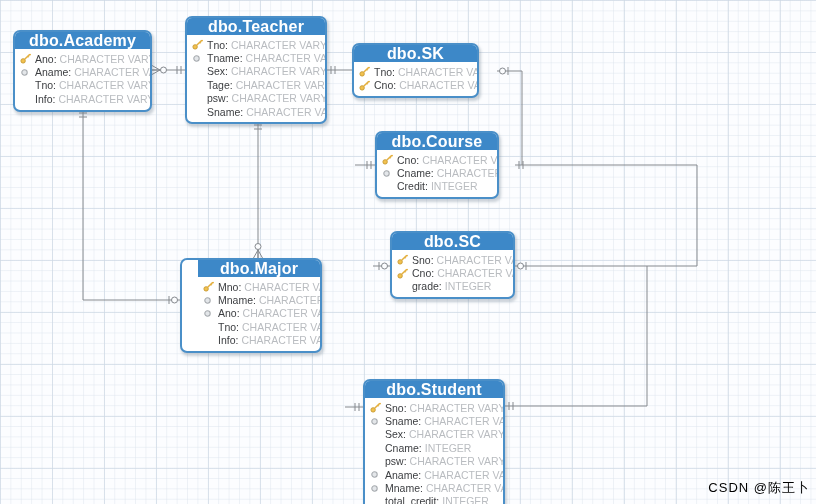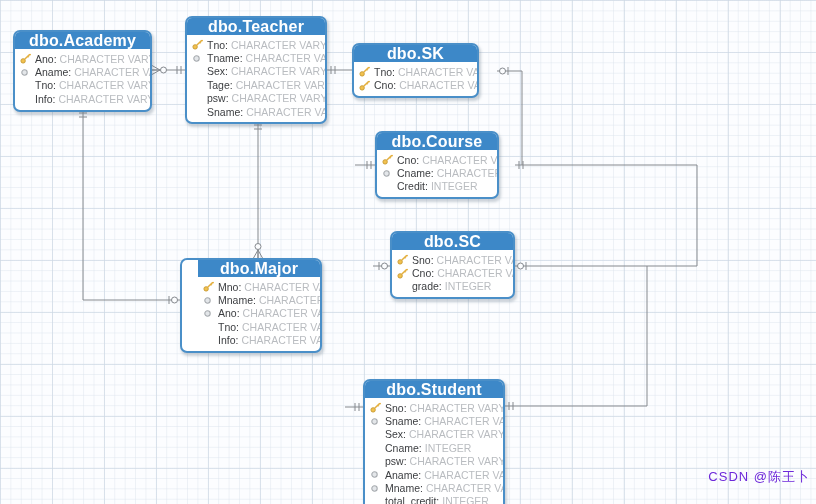--- a/index.html
+++ b/index.html
@@ -35,22 +35,22 @@
     text-align:center;
     color:#fff;font-size:16px;font-weight:700;
     letter-spacing:.2px;
   }
   .table-body{padding:3px 4px 4px 5px;}
   .field-row{display:flex;align-items:center;height:13.4px;white-space:nowrap;}
   .field-icon{width:15px;flex:0 0 15px;display:flex;align-items:center;justify-content:flex-start;}
   .field-name{font-size:10.5px;font-weight:400;color:#3b3d40;}
   .field-type{font-size:10.5px;color:#b9bcc0;margin-left:3px;}
   .watermark{
-    position:absolute;right:6px;bottom:18px;
-    font-size:13px;color:#6d28d9;letter-spacing:1px;
+    position:absolute;right:6px;bottom:7px;
+    font-size:13px;color:#000000;letter-spacing:1px;
   }
 </style>
 </head>
 <body>
 
 <div class="canvas">
   <svg id="connector-layer" xmlns="http://www.w3.org/2000/svg">
       <path d="M152 70 L185 70" class="rel"></path>
       <line x1="160" y1="70" x2="152" y2="70" class="g"></line>
       <line x1="160" y1="70" x2="152" y2="74.5" class="g"></line>

